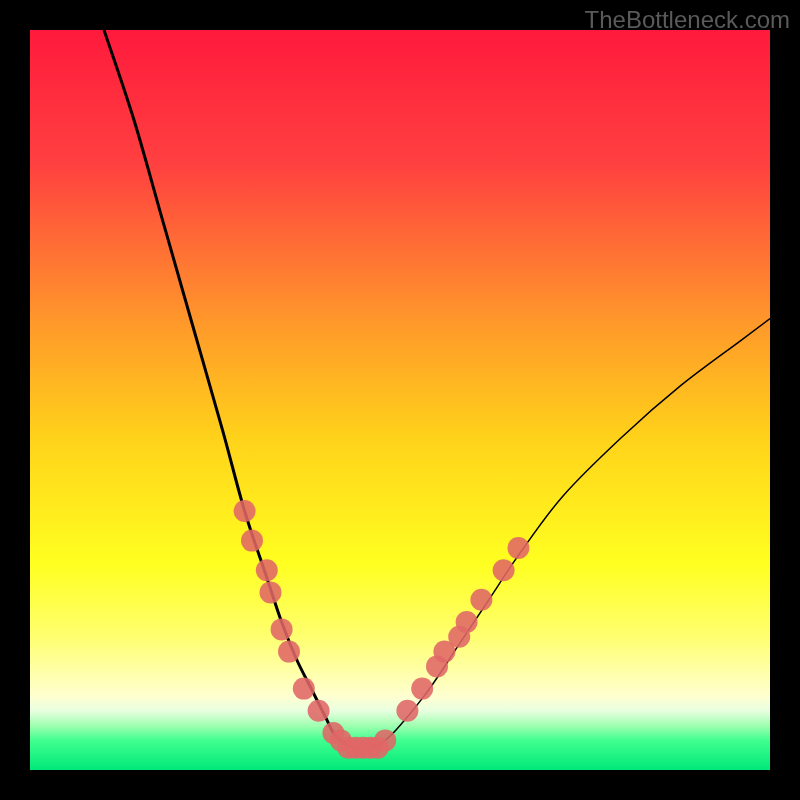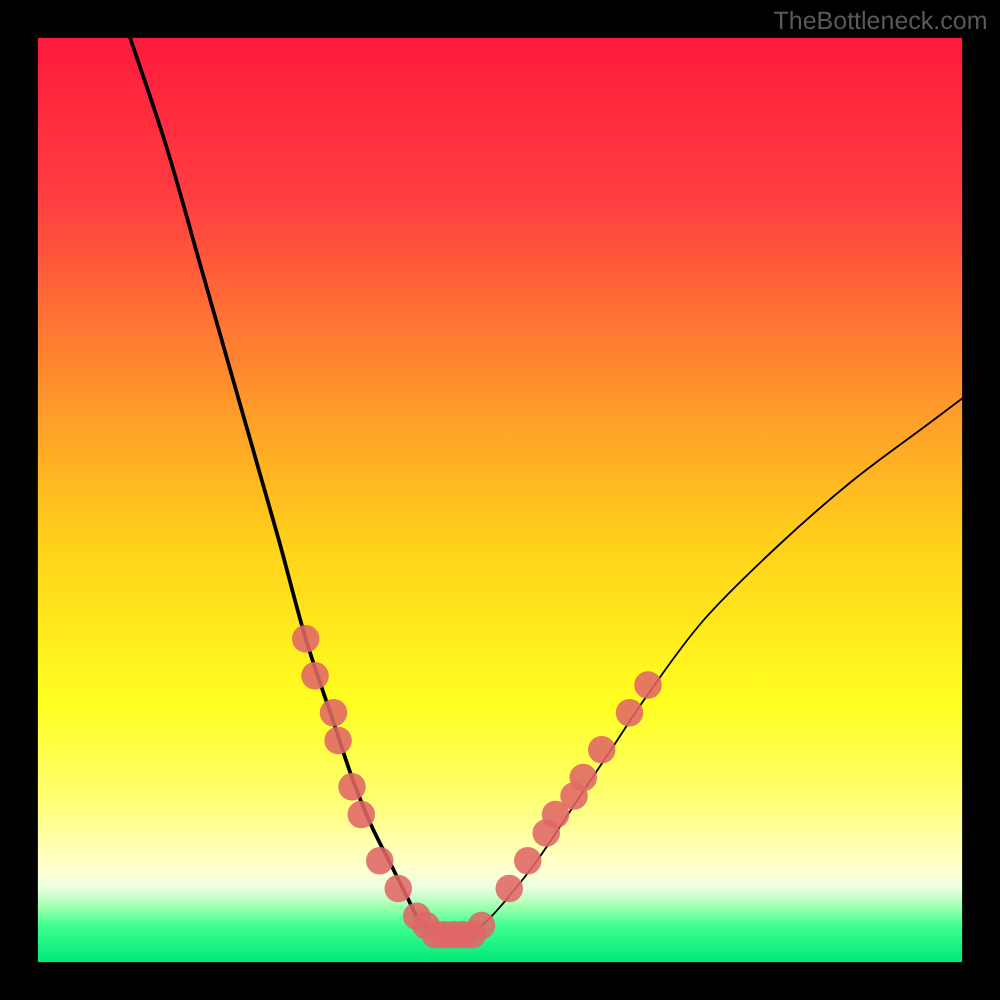--- a/index.html
+++ b/index.html
@@ -15,21 +15,21 @@
     width: 800px;
     height: 800px;
     position: relative;
     background: #000;
   }
   .watermark {
     position: absolute;
     top: 6px;
     right: 10px;
     color: #5a5a5a;
-    font-size: 20px;
+    font-size: 24px;
     font-weight: 500;
     z-index: 10;
   }
   .plot-area {
     position: absolute;
     left: 30px;
     top: 30px;
     width: 740px;
     height: 740px;
     overflow: hidden;

